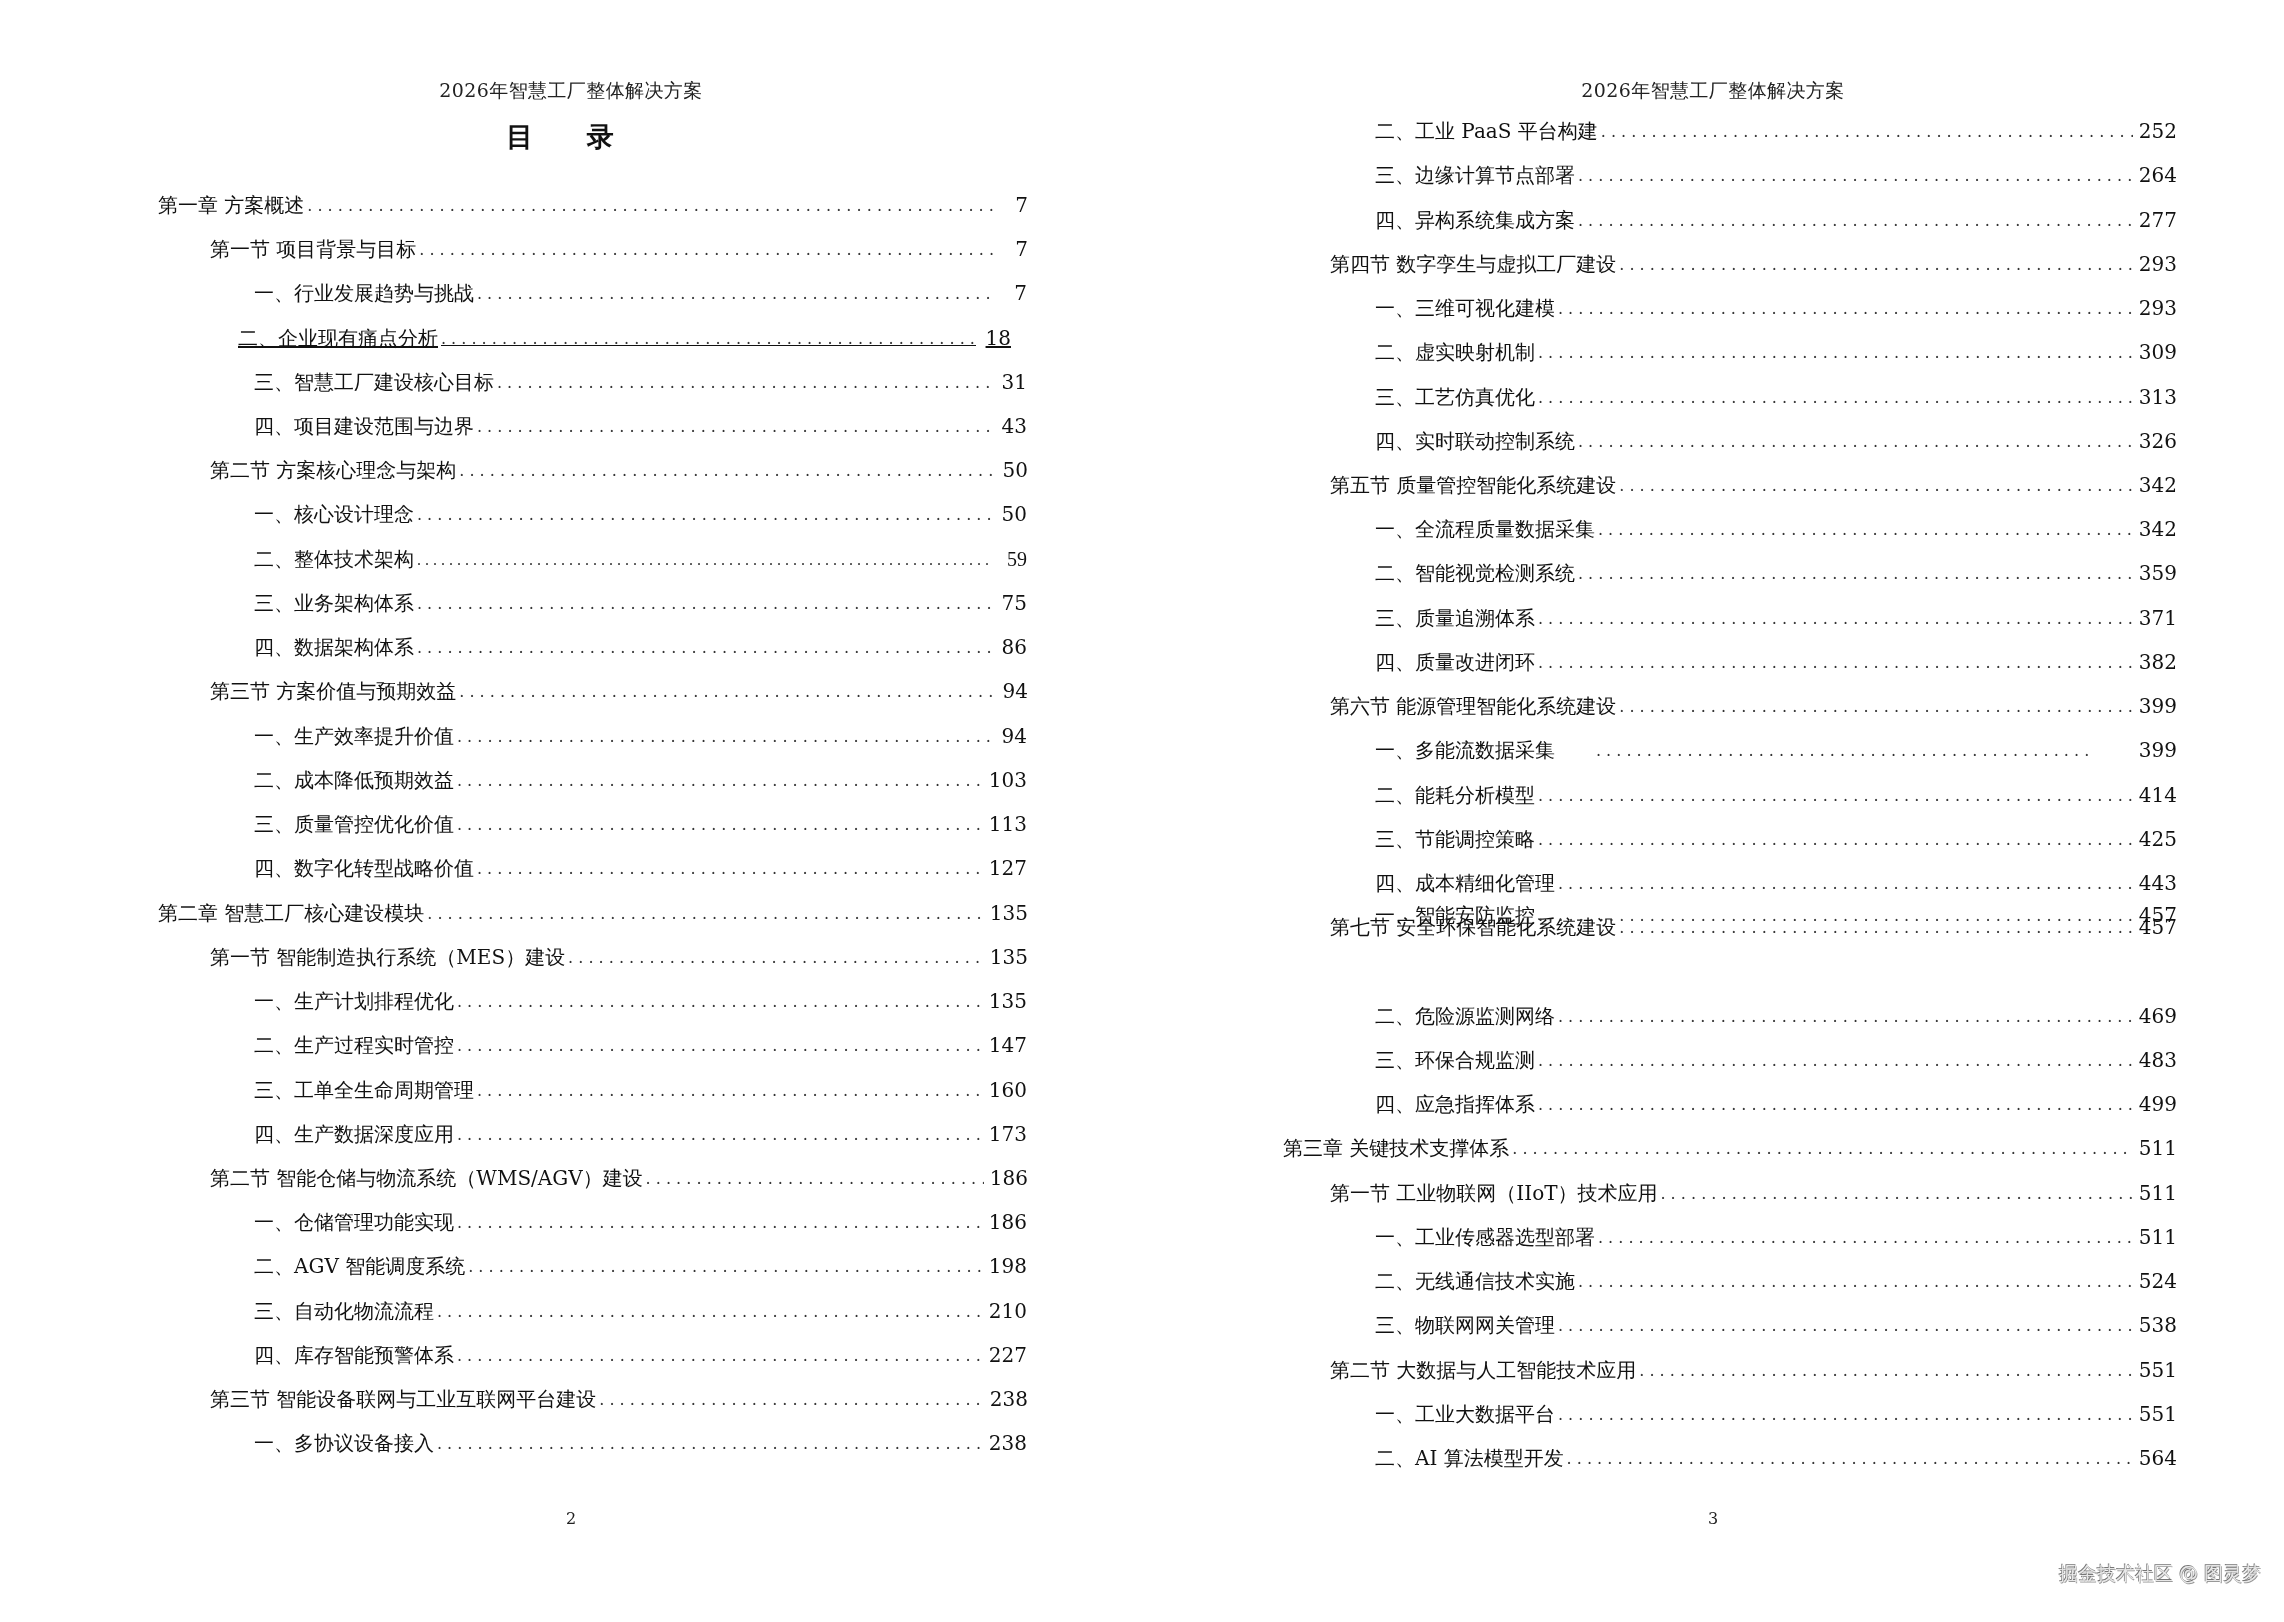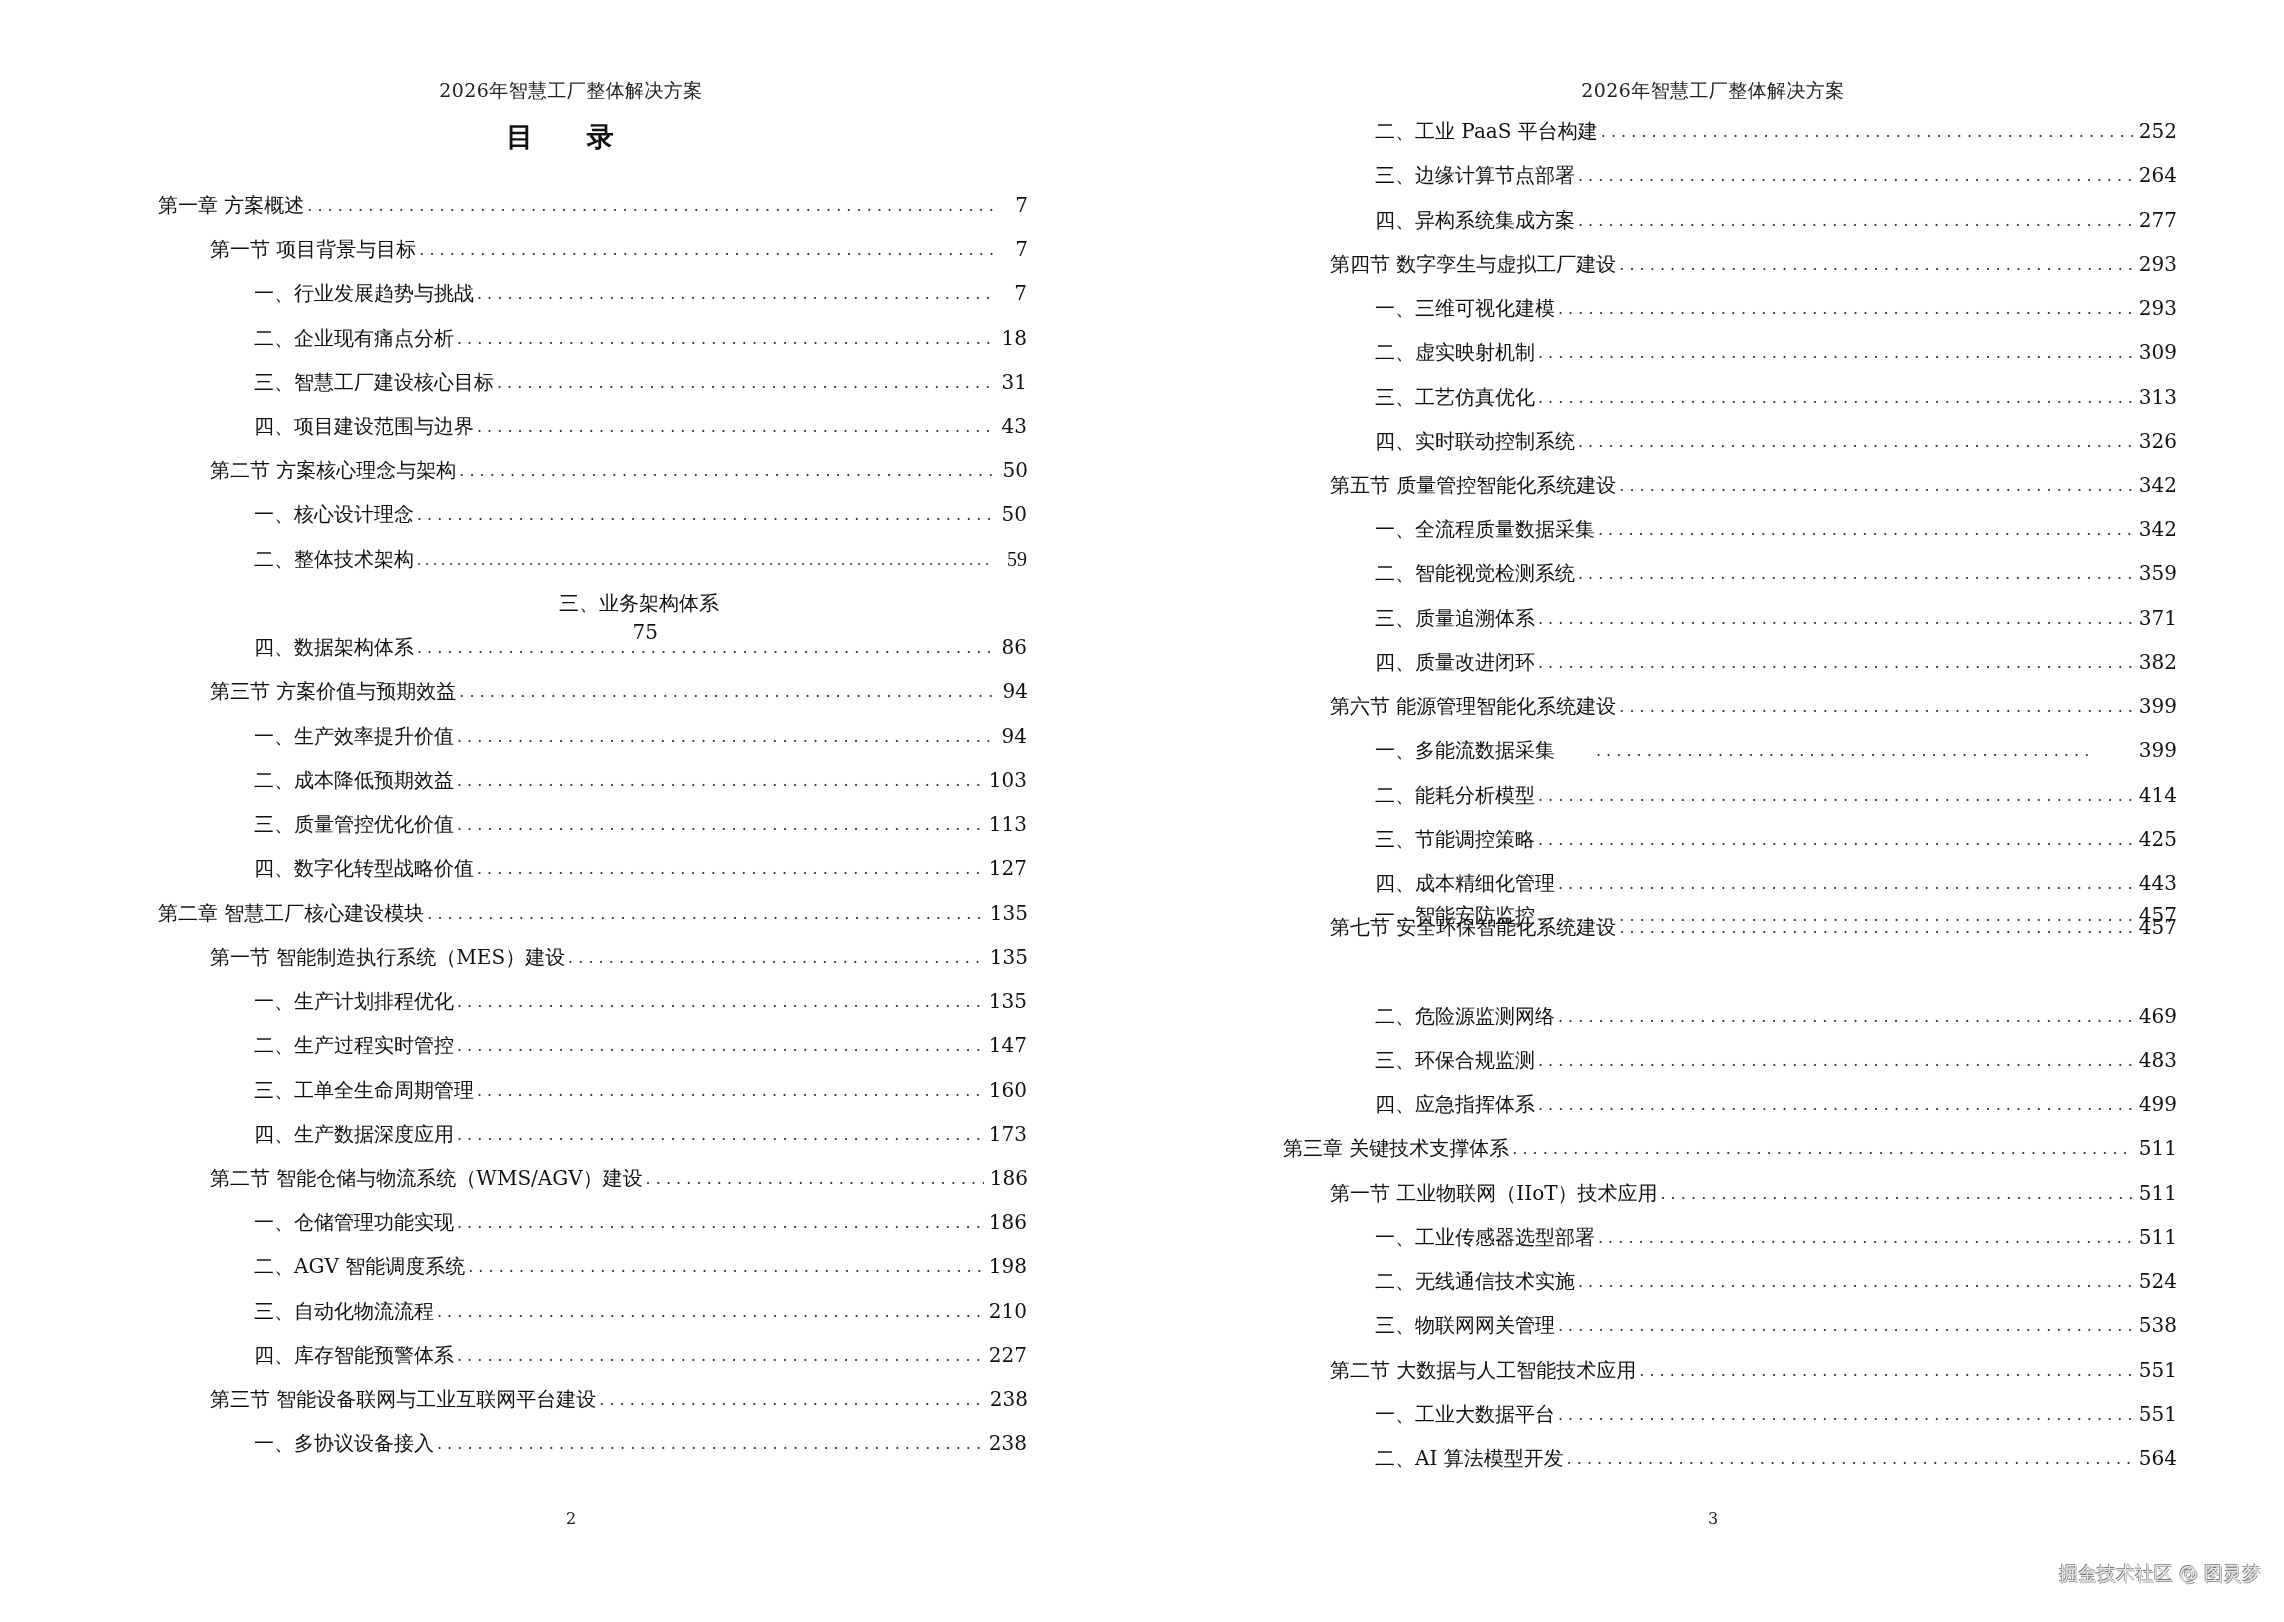--- a/index.html
+++ b/index.html
@@ -59,21 +59,21 @@
       <div class="toc-row" style="left: 210px; width: 818px; top: 235px;">
         <span class="toc-text">第一节 项目背景与目标</span>
         <span class="toc-leader"></span>
         <span class="toc-page">7</span>
       </div>
       <div class="toc-row" style="left: 254px; width: 773px; top: 279px;">
         <span class="toc-text">一、行业发展趋势与挑战</span>
         <span class="toc-leader"></span>
         <span class="toc-page">7</span>
       </div>
-      <div class="toc-row" style="left: 254px; width: 773px; top: 324px;">
+      <div class="toc-row" style="left: 238px; width: 773px; top: 324px; text-decoration: underline;">
         <span class="toc-text">二、企业现有痛点分析</span>
         <span class="toc-leader"></span>
         <span class="toc-page">18</span>
       </div>
       <div class="toc-row" style="left: 254px; width: 773px; top: 368px;">
         <span class="toc-text">三、智慧工厂建设核心目标</span>
         <span class="toc-leader"></span>
         <span class="toc-page">31</span>
       </div>
       <div class="toc-row" style="left: 254px; width: 773px; top: 412px;">
@@ -89,21 +89,21 @@
       <div class="toc-row" style="left: 254px; width: 773px; top: 500px;">
         <span class="toc-text">一、核心设计理念</span>
         <span class="toc-leader"></span>
         <span class="toc-page">50</span>
       </div>
       <div class="toc-row" style="left: 254px; width: 773px; top: 545px; font-family: Liberation Serif, serif;">
         <span class="toc-text">二、整体技术架构</span>
         <span class="toc-leader"></span>
         <span class="toc-page">59</span>
       </div>
-      <div class="toc-row" style="left: 254px; width: 773px; top: 589px; flex-direction: column;">
+      <div class="toc-row" style="left: 254px; width: 773px; top: 589px;">
         <span class="toc-text">三、业务架构体系</span>
         <span class="toc-leader"></span>
         <span class="toc-page">75</span>
       </div>
       <div class="toc-row" style="left: 254px; width: 773px; top: 633px;">
         <span class="toc-text">四、数据架构体系</span>
         <span class="toc-leader"></span>
         <span class="toc-page">86</span>
       </div>
       <div class="toc-row" style="left: 210px; width: 818px; top: 677px;">

